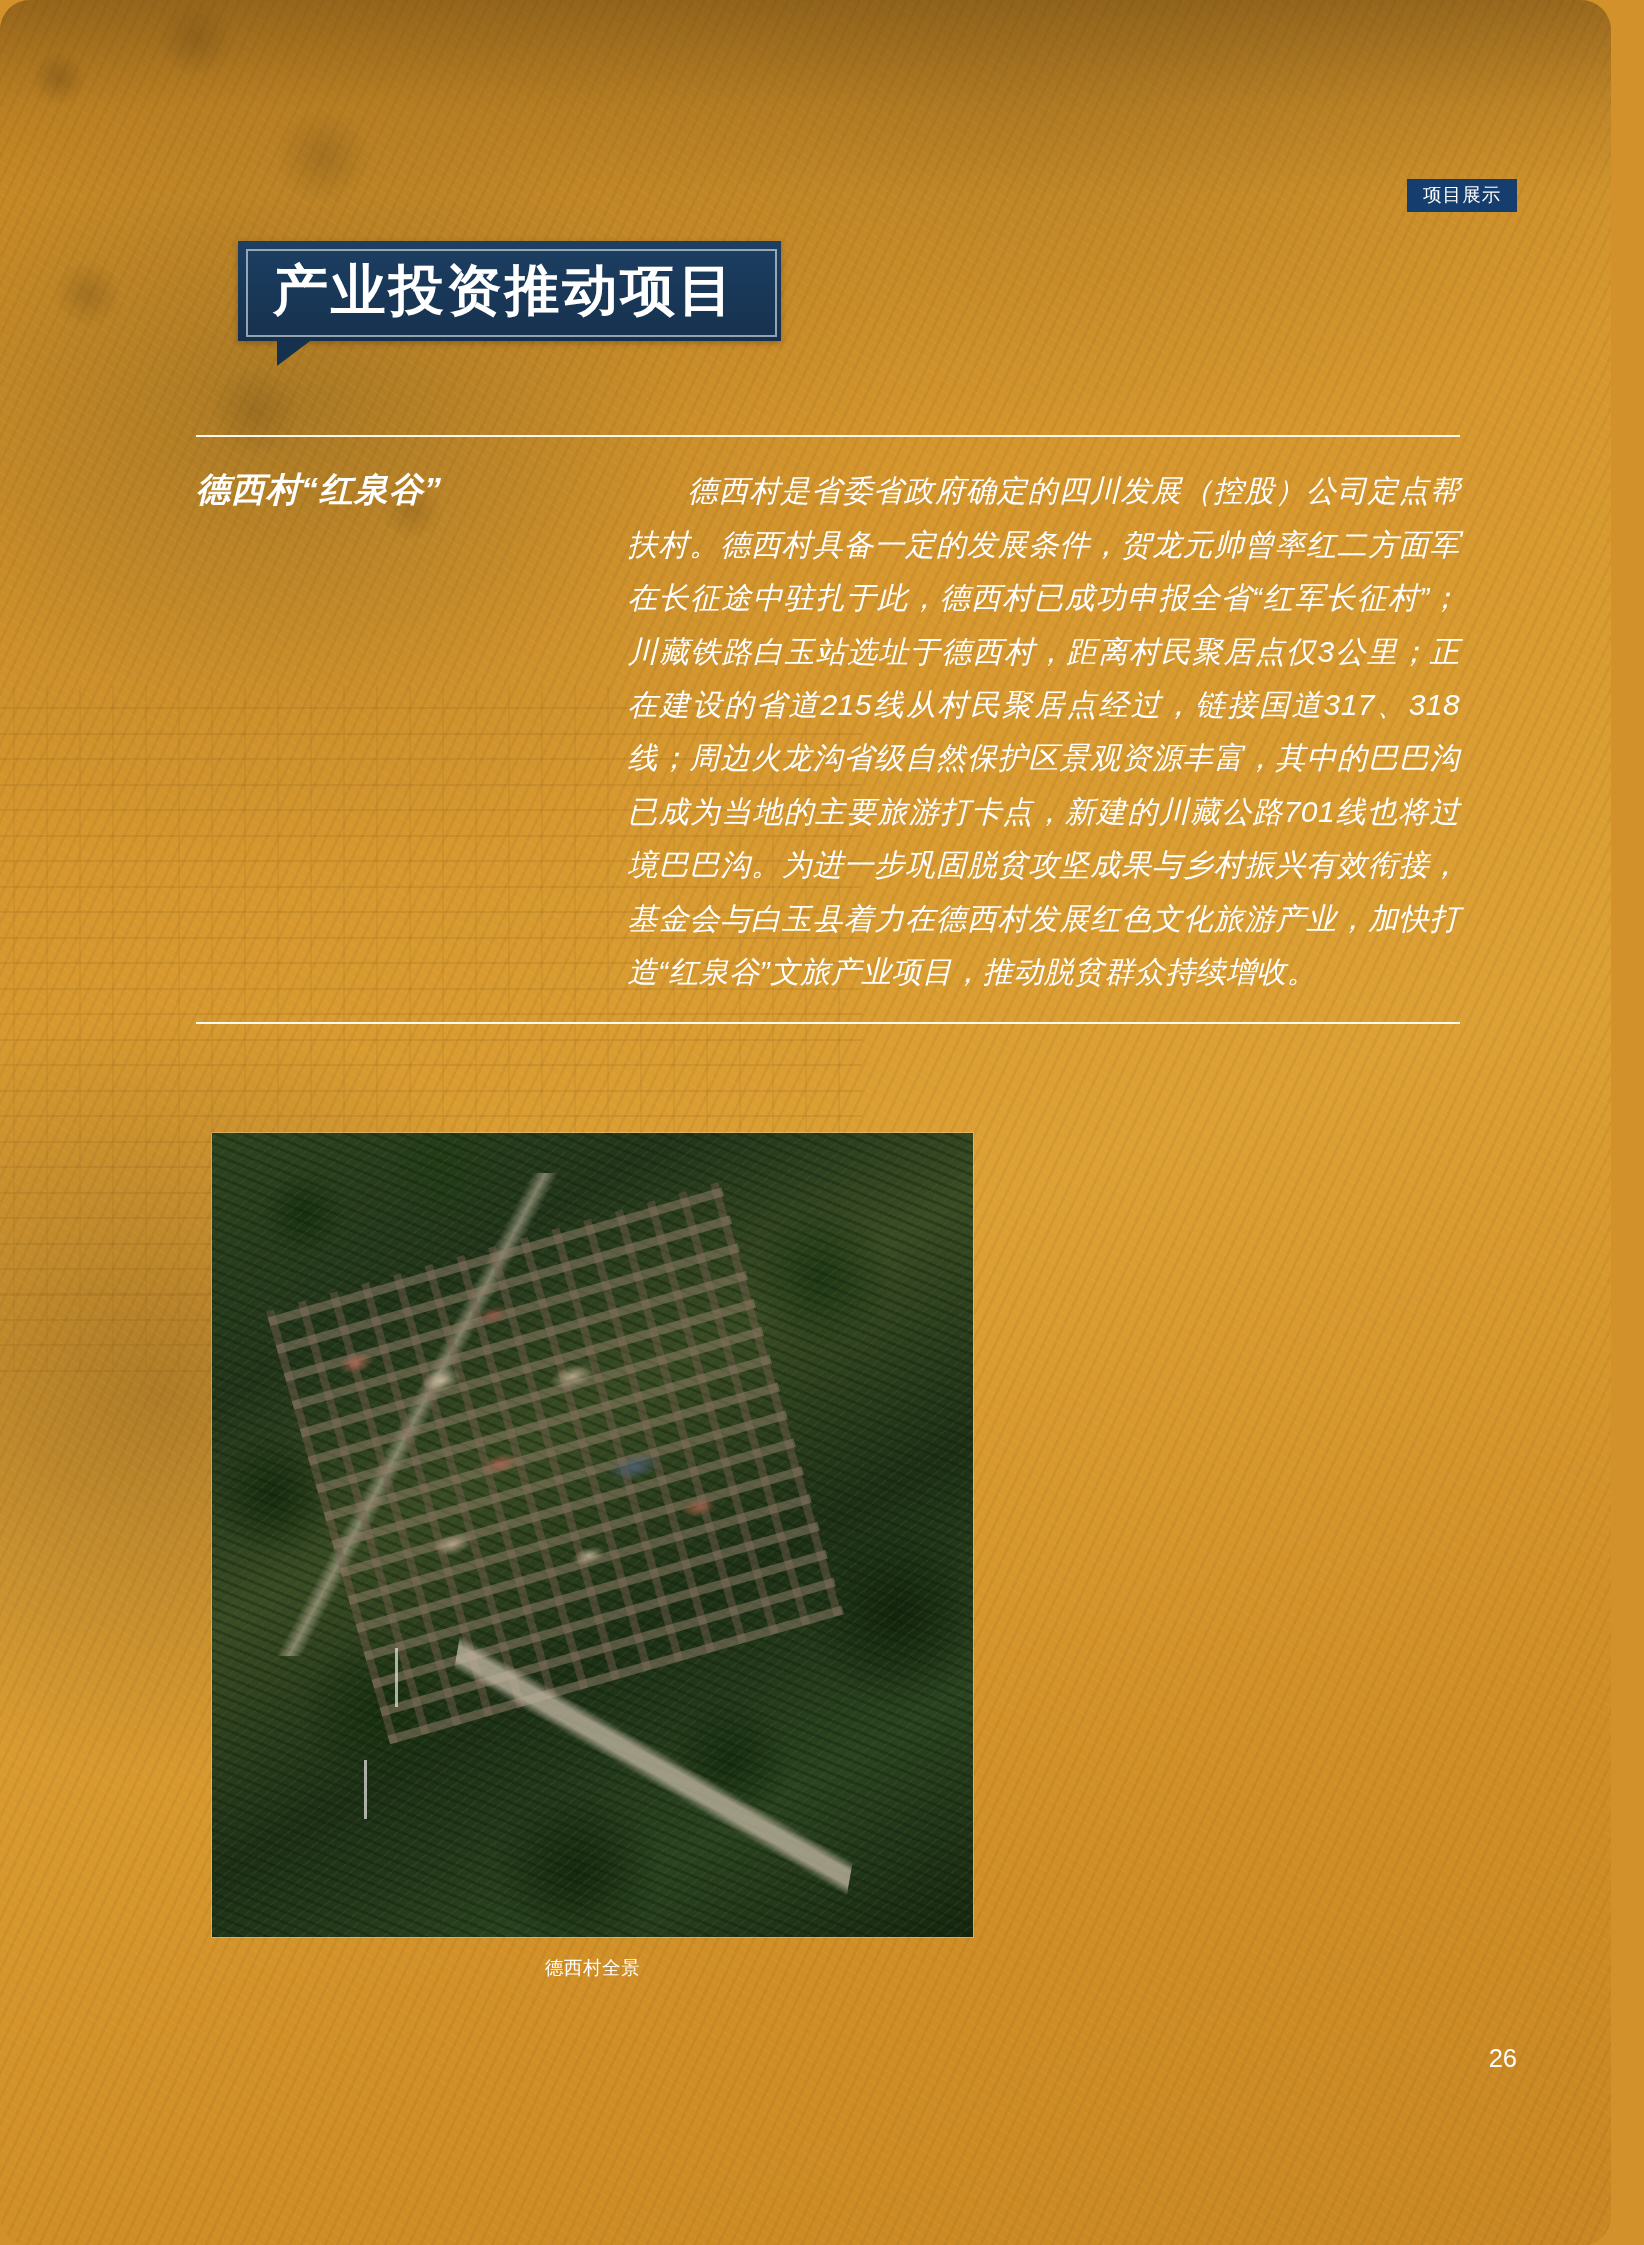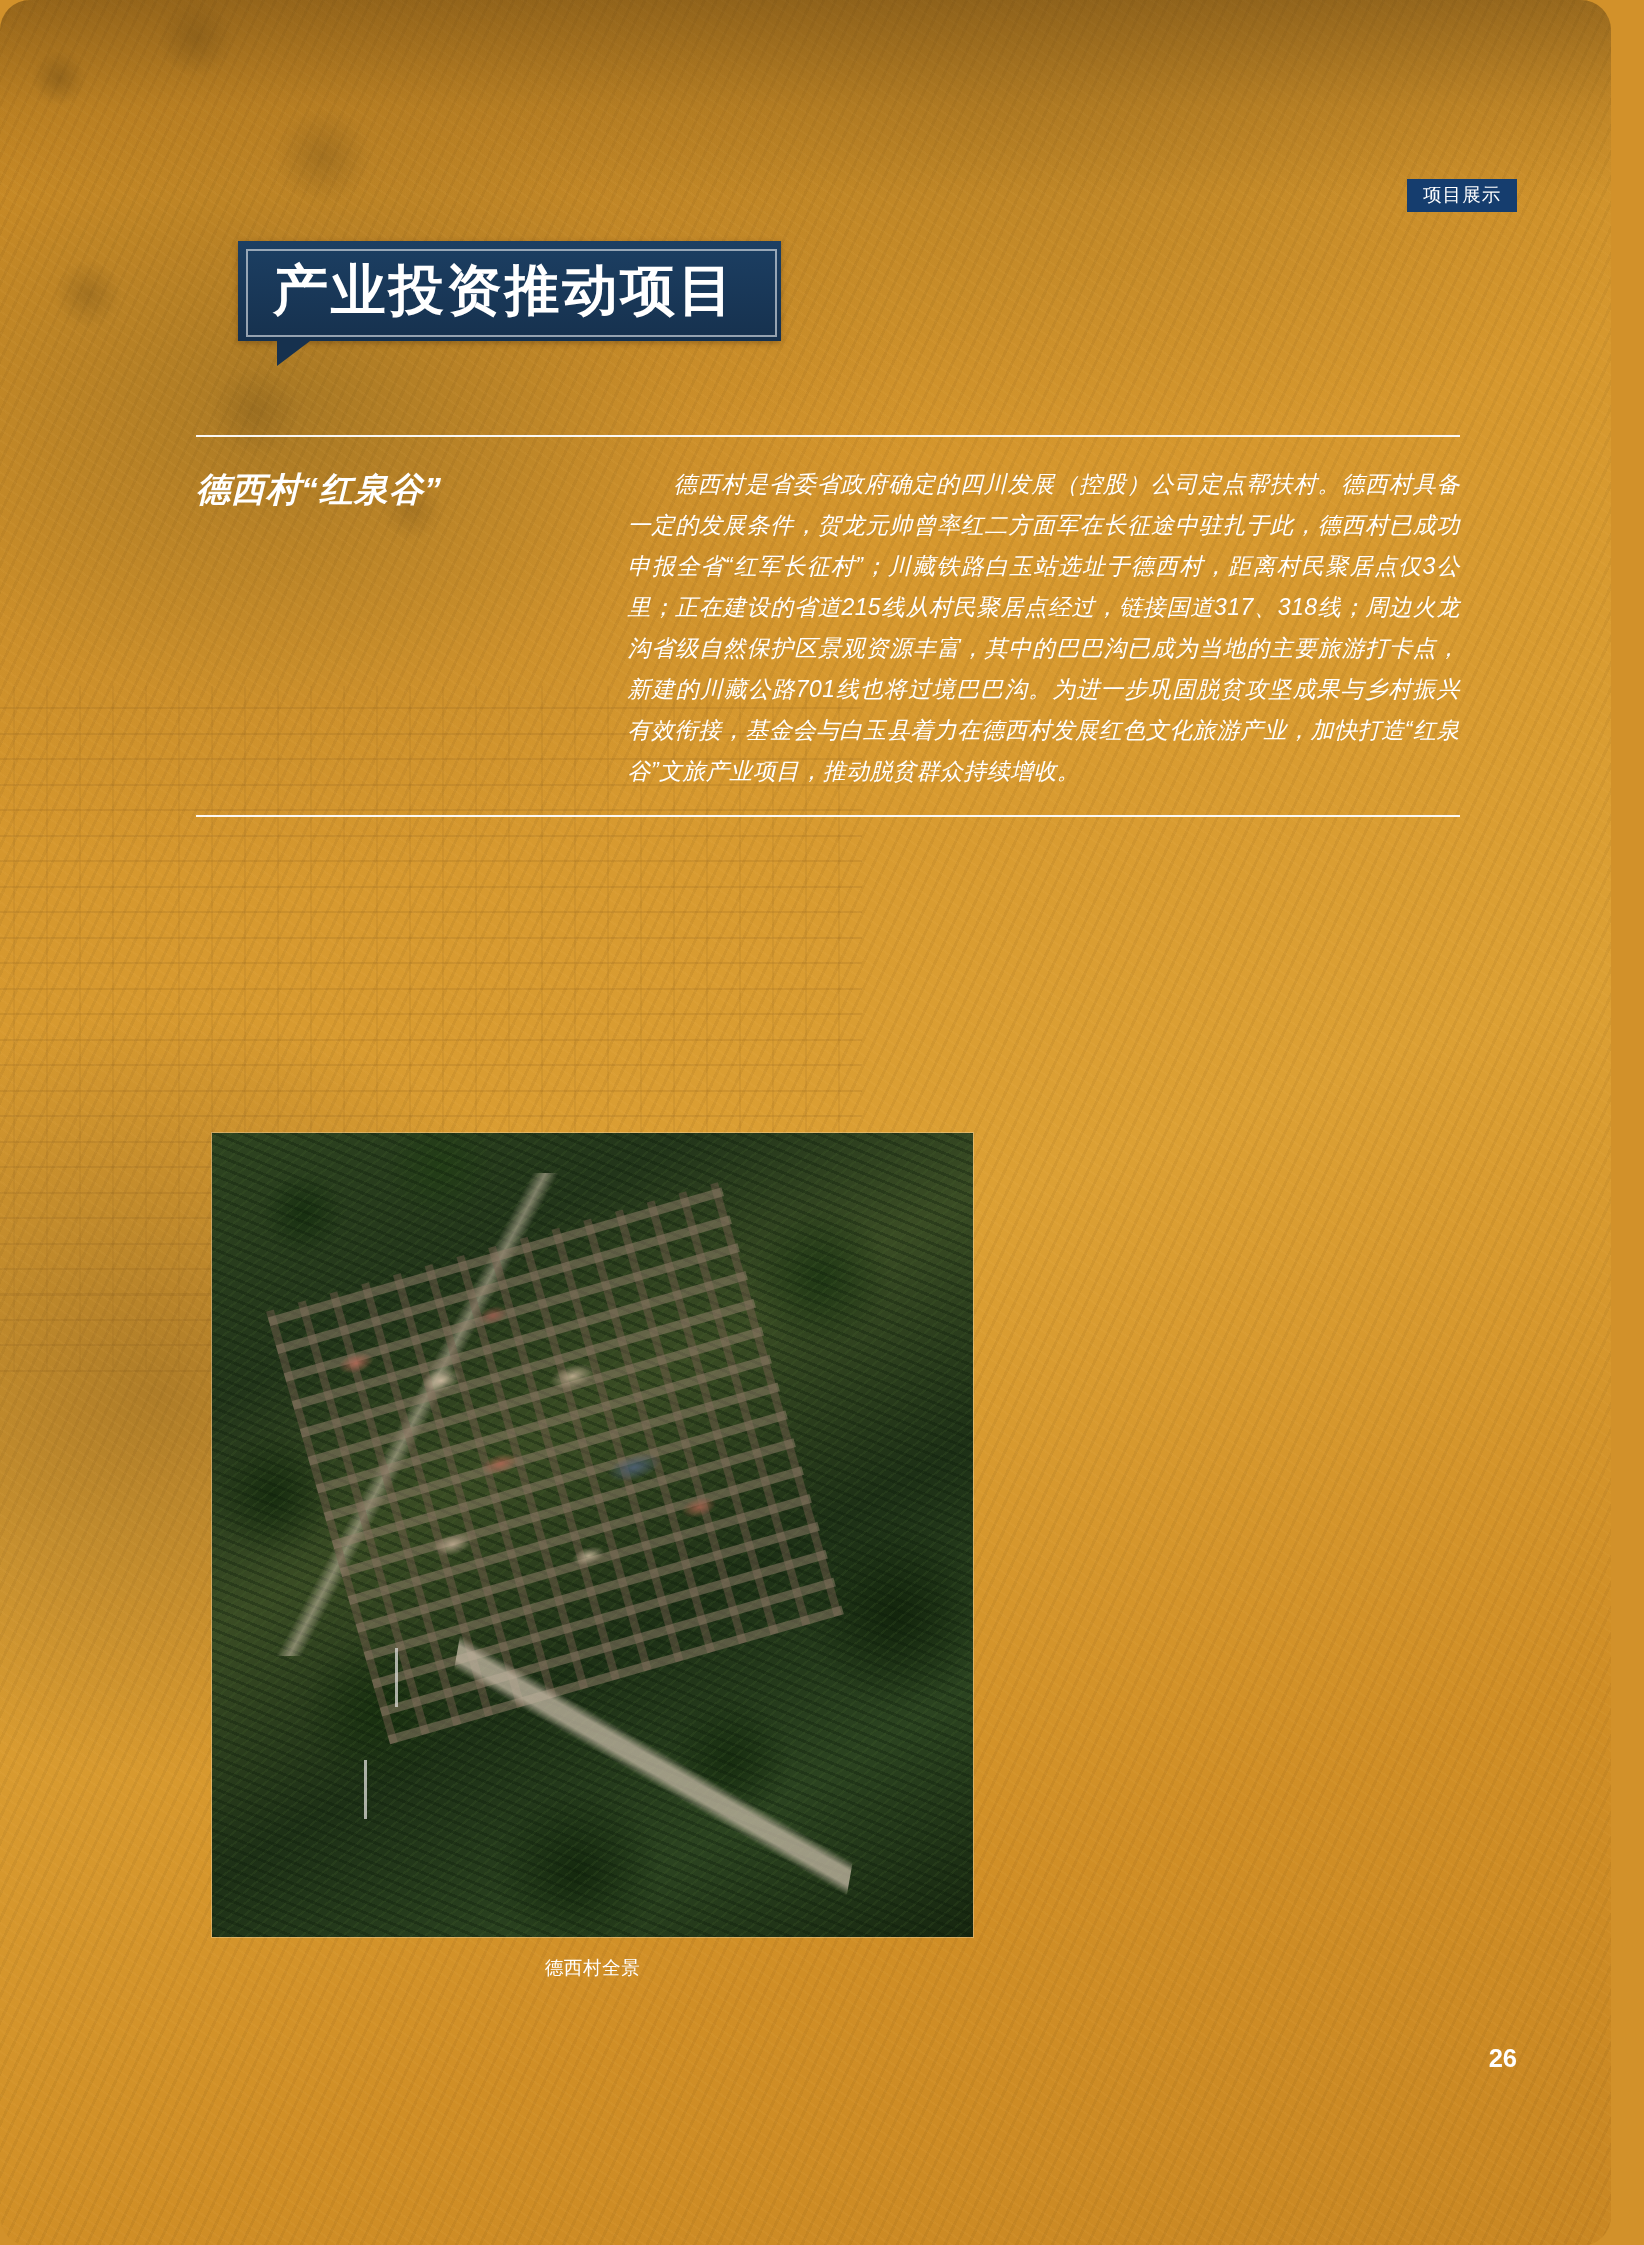--- a/index.html
+++ b/index.html
@@ -154,21 +154,21 @@
     font-size: 34px;
     font-weight: bold;
     line-height: 1.52;
     letter-spacing: 1px;
   }
   .col-right {
     flex: 1 1 auto;
   }
   .body-text {
     color: #FFFFFF;
-    font-size: 23px;
+    font-size: 30px;
     line-height: 1.78;
     text-align: justify;
     text-indent: 2em;
     letter-spacing: 0.4px;
   }
 
   
   .photos {
     position: absolute;
     left: 211px;
@@ -375,21 +375,21 @@
     font-size: 18.6px;
     letter-spacing: 0.5px;
   }
 
   .page-number {
     position: absolute;
     right: 94px;
     bottom: 173px;
     color: #FFFFFF;
     font-size: 25.5px;
-    font-weight: bold;
+    font-weight: normal;
     margin-top: 44px;
   }
 </style>
 </head>
 <body>
 
 <div class="page">
   <div class="bg-texture"></div>
   <div class="bg-top-dark"></div>
   <div class="bg-trees"></div>

